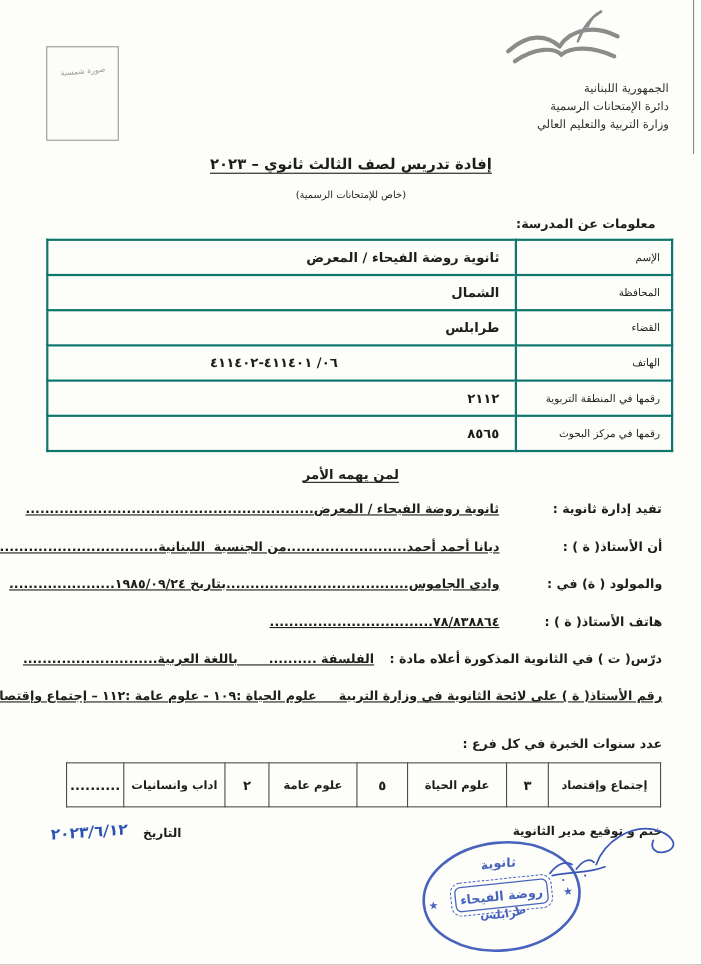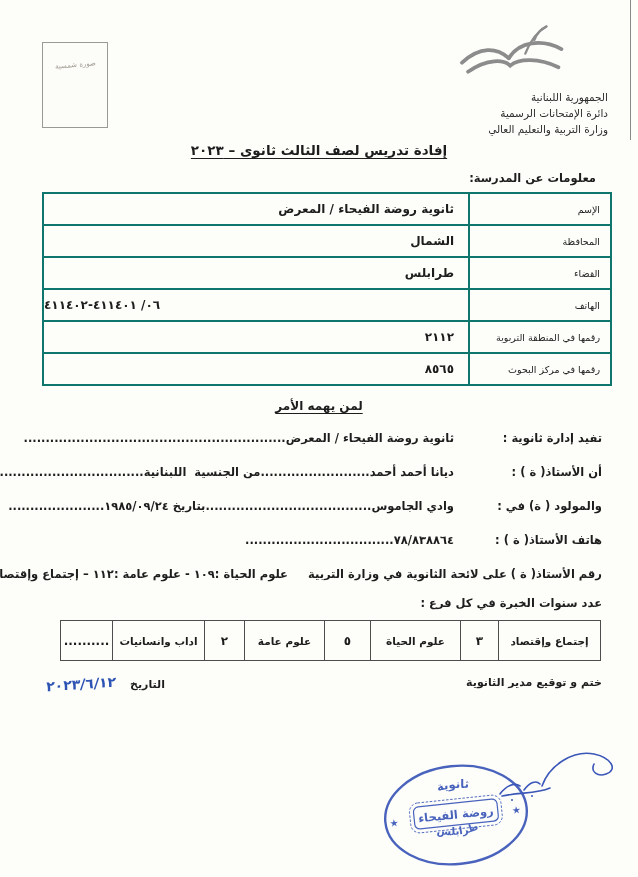--- a/index.html
+++ b/index.html
@@ -21,21 +21,21 @@
     position:absolute; left:42px; top:42px; width:66px; height:86px;
     border:1px solid #9a9a94; background:#fcfcf8;
     text-align:center; padding-top:9px;
   }
   .photo-box span {
     display:inline-block; font-size:7px; color:#a09a90;
     transform: rotate(-5deg); direction:rtl;
   }
 
   
-  .letterhead { position:absolute; top:22px; right:24px; width:200px; text-align:center; }
+  .letterhead { position:absolute; top:6px; right:24px; width:200px; text-align:center; }
   .letterhead svg.logo { width:136px; height:64px; }
   .org { direction:rtl; text-align:right; padding-right:6px; font-size:10.5px; line-height:1.5; color:#2e2e2e; }
 
   .doc-title {
     direction:rtl; text-align:center;
     font-size:13.5px; font-weight:bold;
     text-decoration: underline;
     text-underline-offset: 3px;
   }
   .doc-subtitle { direction:rtl; text-align:center; font-size:9px; margin-top:15px; color:#262626; }
@@ -52,28 +52,28 @@
 
   .concern {
     direction:rtl; text-align:center; margin-top:13px;
     font-size:12px; font-weight:bold; text-decoration:underline; text-underline-offset:3px;
   }
 
   .line {
     direction:rtl; text-align:right;
     padding: 0 36px 0 30px;
     margin-top:16px; font-size:11.5px; font-weight:bold;
-    white-space:nowrap; overflow:hidden; line-height:18px;
+    white-space:nowrap; overflow:hidden; line-height:18px;text-decoration:underline;
   }
   .line .lab { display:inline-block; }
   .line.tab .lab { min-width:148px; }
 
   .exp-heading {
     direction:rtl; text-align:right; padding-right:36px;
-    margin-top:13px; font-size:11.5px; font-weight:bold;
+    margin-top:27px; font-size:11.5px; font-weight:bold;
   }
 
   table.exp { border-collapse:collapse; margin:10px 38px 0 60px; width:540px; table-layout:fixed; }
   table.exp td { border:1px solid #4d4d4d; height:40px; text-align:center; vertical-align:middle; }
   table.exp td.elbl { font-size:10.5px; font-weight:bold; }
   table.exp td.eval { font-size:12px; font-weight:bold; }
 
   .footer-row {
     direction:rtl; display:flex; justify-content:space-between; align-items:flex-start;
     margin-top:15px; padding:0 36px 0 46px;
@@ -109,40 +109,41 @@
       </g>
     </svg>
     <div class="org">
       <div>الجمهورية اللبنانية</div>
       <div>دائرة الإمتحانات الرسمية</div>
       <div>وزارة التربية والتعليم العالي</div>
     </div>
   </div>
 
   <div class="doc-title">إفادة تدريس لصف الثالث ثانوي – ٢٠٢٣</div>
+  <div class="doc-subtitle">(خاص للإمتحانات الرسمية)</div>
 
   <div class="section-heading">معلومات عن المدرسة:</div>
 
   <table class="school" dir="rtl">
     <tbody>
         <tr>
       <td class="lbl">الإسم</td>
       <td class="val">ثانوية روضة الفيحاء / المعرض</td>
     </tr>
     <tr>
       <td class="lbl">المحافظة</td>
       <td class="val">الشمال</td>
     </tr>
     <tr>
       <td class="lbl">القضاء</td>
       <td class="val">طرابلس</td>
     </tr>
     <tr>
       <td class="lbl">الهاتف</td>
-      <td class="val" dir="ltr" style="text-align:left;">٠٦/ ٤١١٤٠١-٤١١٤٠٢</td>
+      <td class="val" dir="ltr" style="text-align:center;">٠٦/ ٤١١٤٠١-٤١١٤٠٢</td>
     </tr>
     <tr>
       <td class="lbl">رقمها في المنطقة التربوية</td>
       <td class="val">٢١١٢</td>
     </tr>
     <tr>
       <td class="lbl">رقمها في مركز البحوث</td>
       <td class="val">٨٥٦٥</td>
     </tr>
   </tbody>
@@ -154,20 +155,23 @@
     <span class="lab">تفيد إدارة ثانوية :</span><span>ثانوية روضة الفيحاء / المعرض............................................................</span>
   </div>
   <div class="line tab">
     <span class="lab">أن الأستاذ( ة ) :</span><span>ديانا أحمد أحمد.........................من الجنسية &nbsp;اللبنانية........................................</span>
   </div>
   <div class="line tab">
     <span class="lab">والمولود ( ة) في :</span><span>وادي الجاموس......................................بتاريخ ١٩٨٥/٠٩/٢٤......................</span>
   </div>
   <div class="line tab">
     <span class="lab">هاتف الأستاذ( ة ) :</span><span>٧٨/٨٣٨٨٦٤..................................</span>
+  </div>
+  <div class="line">
+    <span class="lab" style="margin-left:14px;">درّس( ت ) في الثانوية المذكورة أعلاه مادة :</span><span>الفلسفة ..........&nbsp;&nbsp;&nbsp;&nbsp;&nbsp;&nbsp; باللغة العربية............................</span>
   </div>
   <div class="line">رقم الأستاذ( ة ) على لائحة الثانوية في وزارة التربية &nbsp;&nbsp;&nbsp; علوم الحياة :١٠٩ - علوم عامة :١١٢ – إجتماع وإقتصاد : ١٠٨</div>
 
   <div class="exp-heading">عدد سنوات الخبرة في كل فرع :</div>
 
   <table class="exp" dir="rtl">
     <tbody>
         <tr>
       <td class="elbl" style="width:102px;">إجتماع وإقتصاد</td>
       <td class="eval" style="width:38px;">٣</td>

